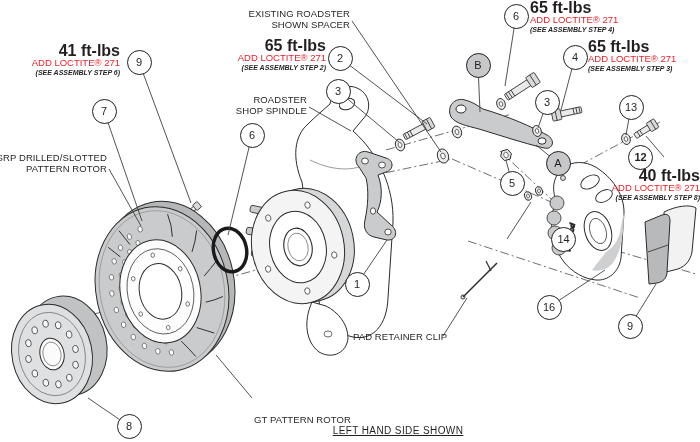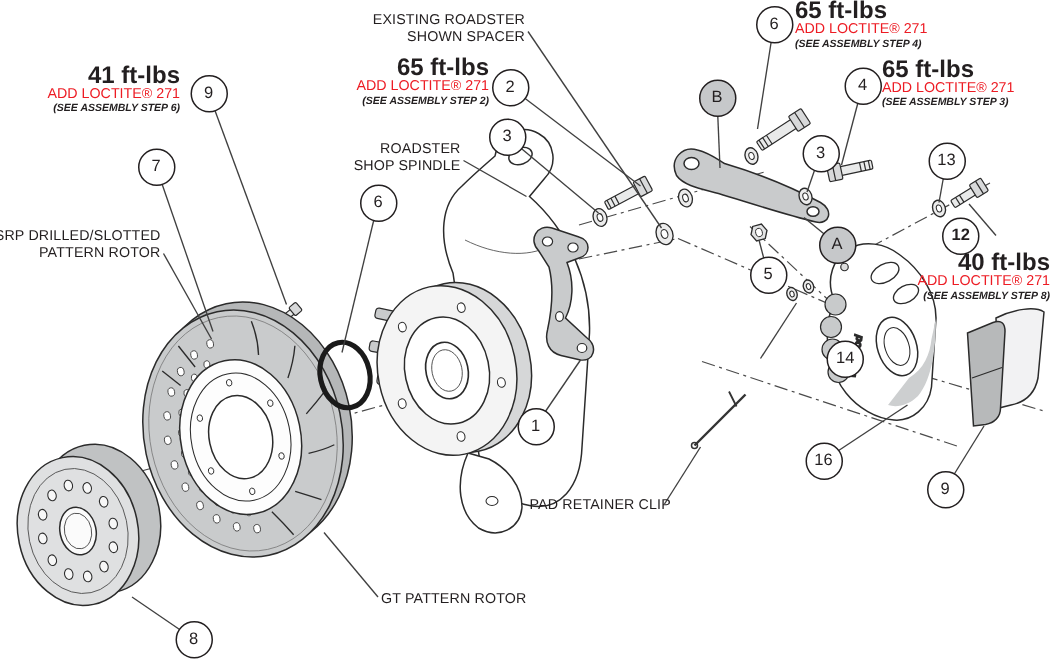--- a/index.html
+++ b/index.html
@@ -291,20 +291,21 @@
       <line x1="549" y1="307" x2="605" y2="270" stroke="#404040" stroke-width="0.9"></line>
       <line x1="630" y1="326" x2="656" y2="284" stroke="#404040" stroke-width="0.9"></line>
       <line x1="129" y1="426" x2="88" y2="398" stroke="#404040" stroke-width="0.9"></line>
       <line x1="352" y1="21" x2="441" y2="152" stroke="#404040" stroke-width="0.9"></line>
       <line x1="309" y1="107" x2="351" y2="131" stroke="#404040" stroke-width="0.9"></line>
       <line x1="109" y1="169" x2="141" y2="226" stroke="#404040" stroke-width="0.9"></line>
       <line x1="252" y1="398" x2="216" y2="355" stroke="#404040" stroke-width="0.9"></line>
       <line x1="443" y1="336" x2="467" y2="298" stroke="#404040" stroke-width="0.9"></line>
     </svg>
 
+  <div id="footer">LEFT HAND SIDE SHOWN</div>
 <div class="balloon" style="left: 126.5px; top: 49.5px;">9</div>
     <div class="balloon" style="left: 91.5px; top: 98.5px;">7</div>
     <div class="balloon" style="left: 239.5px; top: 122.5px;">6</div>
     <div class="balloon" style="left: 327.5px; top: 45.5px;">2</div>
     <div class="balloon" style="left: 325.5px; top: 78.5px;">3</div>
     <div class="balloon" style="left: 503.5px; top: 3.5px;">6</div>
     <div class="balloon" style="left: 562.5px; top: 44.5px;">4</div>
     <div class="balloon shaded" style="left: 465.5px; top: 52.5px;">B</div>
     <div class="balloon" style="left: 534.5px; top: 89.5px;">3</div>
     <div class="balloon" style="left: 618.5px; top: 94.5px;">13</div>
@@ -321,21 +322,21 @@
       <div>SHOWN SPACER</div>
     </div>
     <div class="plabel right" style="right: 393px; top: 94px;">
       <div>ROADSTER</div>
       <div>SHOP SPINDLE</div>
     </div>
     <div class="plabel right" style="right: 593px; top: 152px;">
       <div>SRP DRILLED/SLOTTED</div>
       <div>PATTERN ROTOR</div>
     </div>
-    <div class="plabel left" style="left: 254px; top: 394px;">
+    <div class="plabel left" style="left: 254px; top: 414px;">
       <div>GT PATTERN ROTOR</div>
     </div>
     <div class="plabel left" style="left: 353px; top: 331px;">
       <div>PAD RETAINER CLIP</div>
     </div>
     <div class="note right" style="right: 580px; top: 44px;">
       <div class="val">41 ft-lbs</div>
       <div class="loc">ADD LOCTITE® 271</div>
       <div class="step">(SEE ASSEMBLY STEP 6)</div>
     </div>

